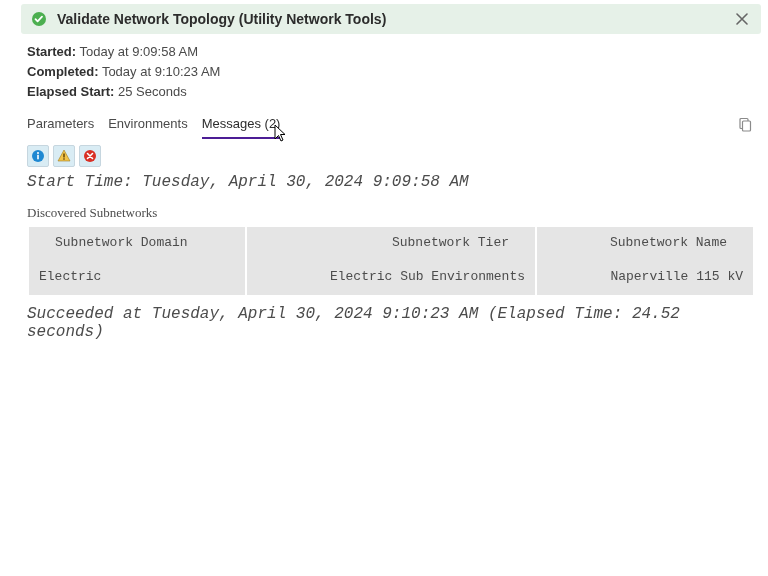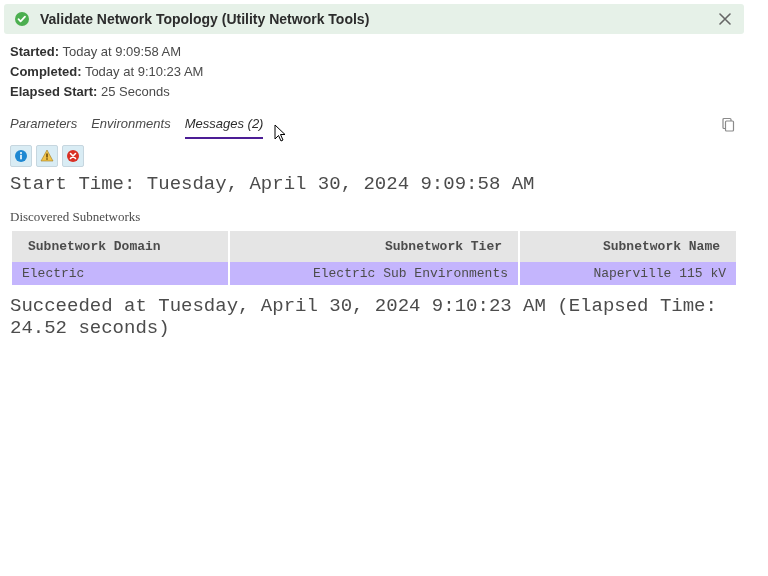--- a/index.html
+++ b/index.html
@@ -11,20 +11,21 @@
     font-size: 13px;
     color: #333;
     background: #fff;
     overflow: hidden;
   }
   .panel {
     width: 748px;
     height: 576px;
     box-sizing: border-box;
     padding: 4px;
+    margin-left: 17px;
   }
   .header {
     background: #e6f1e8;
     border-radius: 3px;
     display: flex;
     align-items: center;
     padding: 6px 10px;
     margin-bottom: 6px;
   }
   .header .status-icon {
@@ -56,21 +57,20 @@
   }
   .meta .label {
     font-weight: 600;
     color: #313131;
   }
   .tabs-row {
     display: flex;
     align-items: center;
     padding: 2px 6px 0 6px;
     margin-top: 4px;
-    font-style: italic;
   }
   .tabs {
     display: flex;
     gap: 14px;
     flex: 1;
   }
   .tab {
     padding: 4px 0 6px 0;
     color: #4a4a4a;
     cursor: pointer;
@@ -100,47 +100,48 @@
     align-items: center;
     justify-content: center;
     cursor: pointer;
     border-radius: 2px;
   }
   .messages-area {
     padding: 4px 6px;
   }
   .mono {
     font-family: Consolas, "Courier New", monospace;
+    font-style: italic;
     color: #4c4c4c;
-    font-size: 19px;
+    font-size: 16px;
   }
   .section-title {
     font-family: Liberation Serif, serif;
     color: #4c4c4c;
     font-size: 13px;
     margin: 14px 0 6px 0;
   }
   table.subnet {
     width: 100%;
     border-collapse: separate;
     border-spacing: 2px 0;
     font-family: Consolas, "Courier New", monospace;
     font-size: 13px;
     color: #4c4c4c;
   }
   table.subnet th {
     background: #e5e5e5;
-    font-weight: 700;
-    padding: 8px 16px;
+    font-weight: 400;
+    padding: 8px 26px;
     text-align: left;
   }
   table.subnet th.right { text-align: right; }
   table.subnet td {
-    background: #c4b5fd;
-    padding: 4px 10px;
+    background: #e5e5e5;
+    padding: 11px 10px;
   }
   table.subnet td.right { text-align: right; }
   .succeeded {
     margin-top: 10px;
   }
   .cursor {
     position: absolute;
     left: 274px;
     top: 124px;
     width: 16px;

